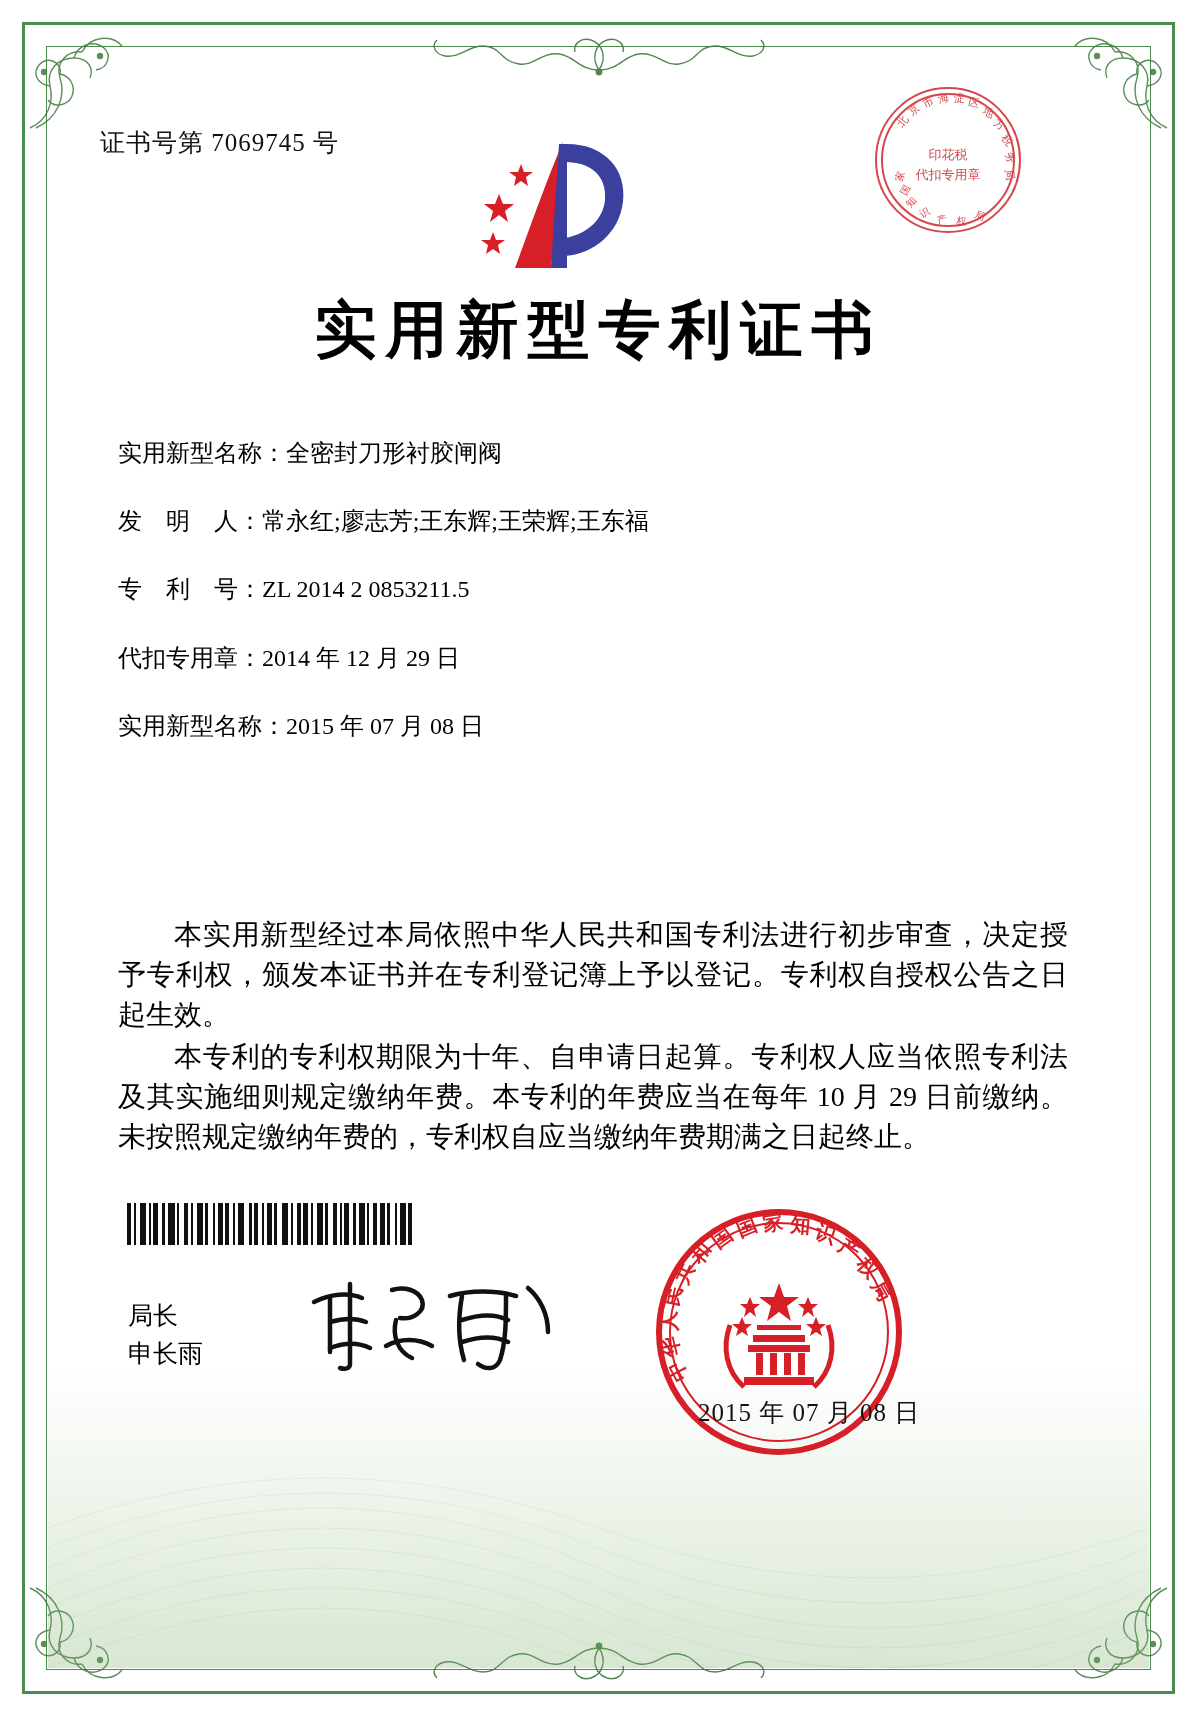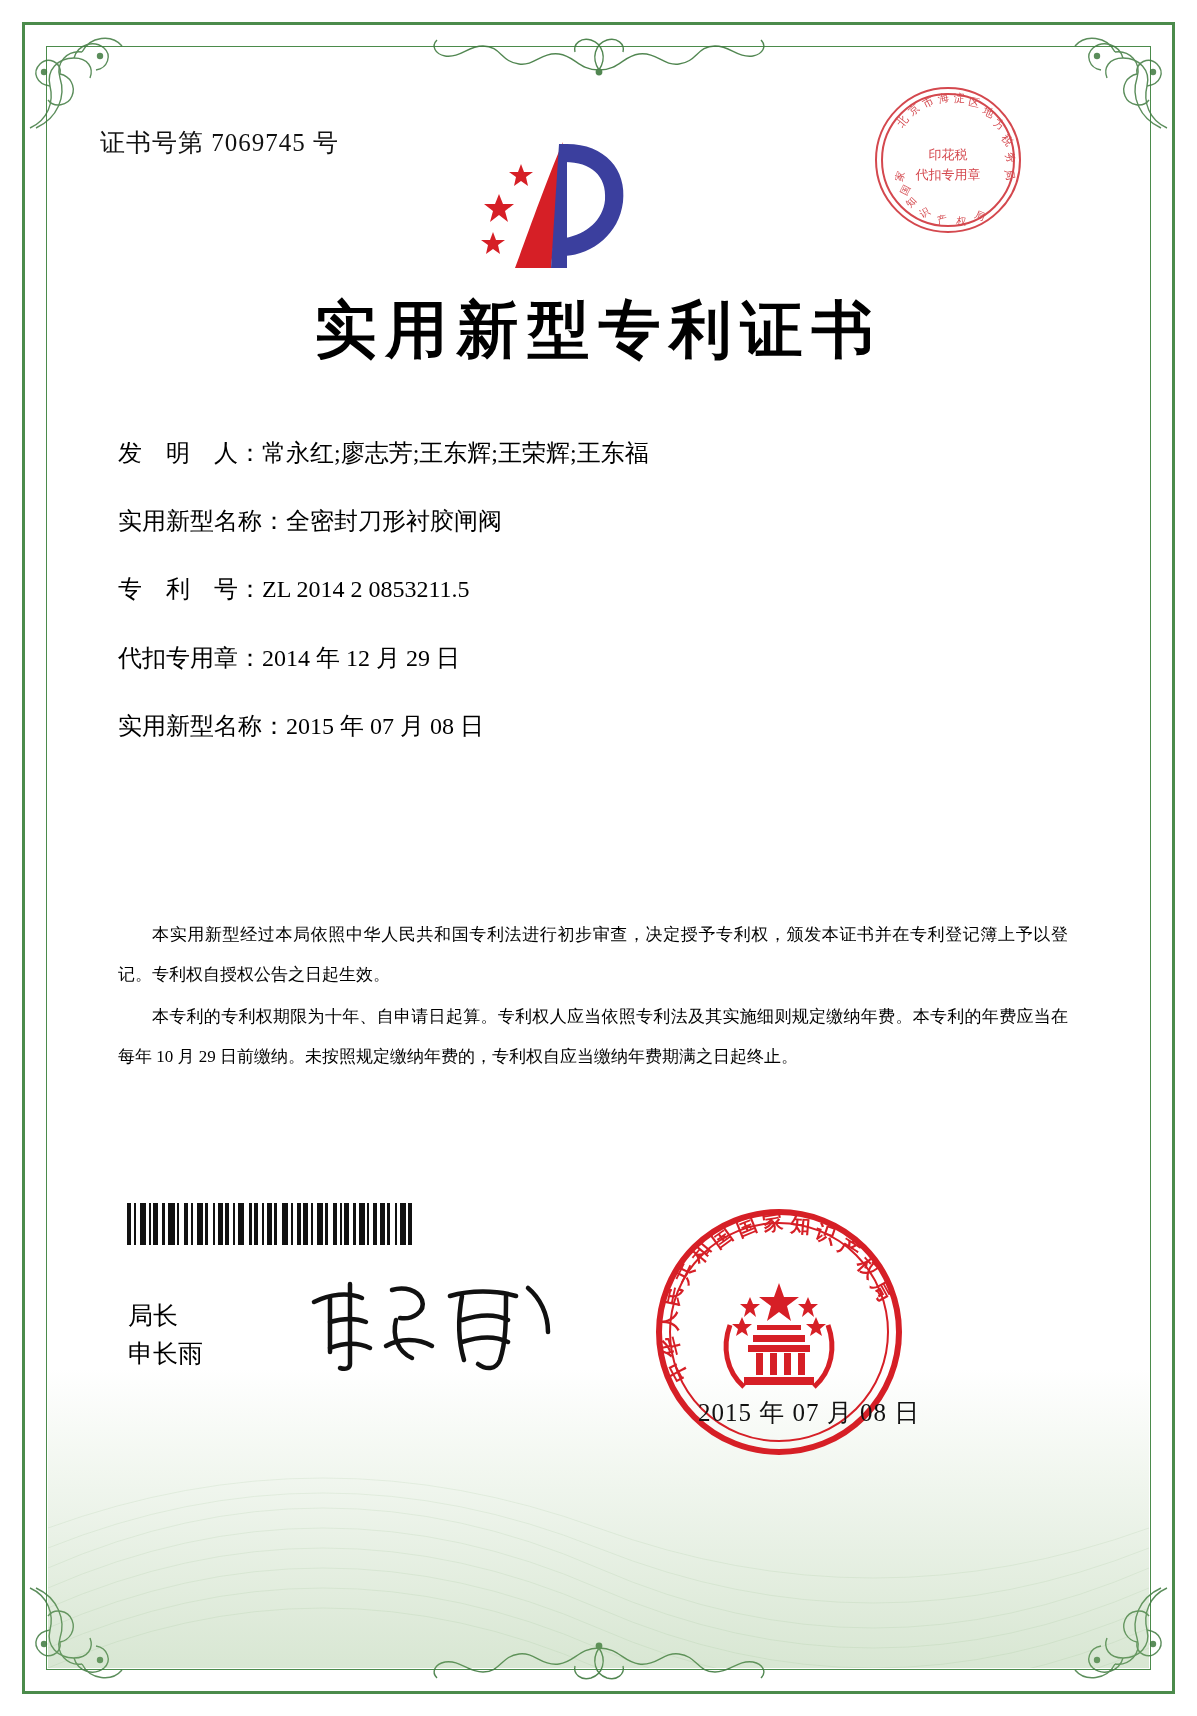--- a/index.html
+++ b/index.html
@@ -135,21 +135,21 @@
   }
   .f-value {
     display: inline;
   }
 
   .body-text {
     position: absolute;
     left: 118px;
     top: 915px;
     width: 950px;
-    font-size: 17px;
+    font-size: 28px;
     line-height: 40px;
     color: #000;
     text-align: justify;
   }
   .body-text p {
     margin: 0 0 2px 0;
     text-indent: 2em;
   }
 
   
@@ -369,24 +369,24 @@
         <text transform="translate(84,140) rotate(6)">权</text>
         <text transform="translate(102,133) rotate(22)">局</text>
       </g>
     </svg>
   </div>
 
   <div class="title">实用新型专利证书</div>
 
   <div class="fields">
     <div class="field-row">
-      <span class="f-label">发　明　人：</span><span class="f-value">常永红;廖志芳;王东辉;王荣辉;王东福</span>
+      <span class="f-label">实用新型名称：</span><span class="f-value">全密封刀形衬胶闸阀</span>
     </div>
     <div class="field-row">
-      <span class="f-label">实用新型名称：</span><span class="f-value">全密封刀形衬胶闸阀</span>
+      <span class="f-label">发　明　人：</span><span class="f-value">常永红;廖志芳;王东辉;王荣辉;王东福</span>
     </div>
     <div class="field-row">
       <span class="f-label">专　利　号：</span><span class="f-value">ZL 2014 2 0853211.5</span>
     </div>
     <div class="field-row">
       <span class="f-label">代扣专用章：</span><span class="f-value">2014 年 12 月 29 日</span>
     </div>
     <div class="field-row">
       <span class="f-label">实用新型名称：</span><span class="f-value">2015 年 07 月 08 日</span>
     </div>

